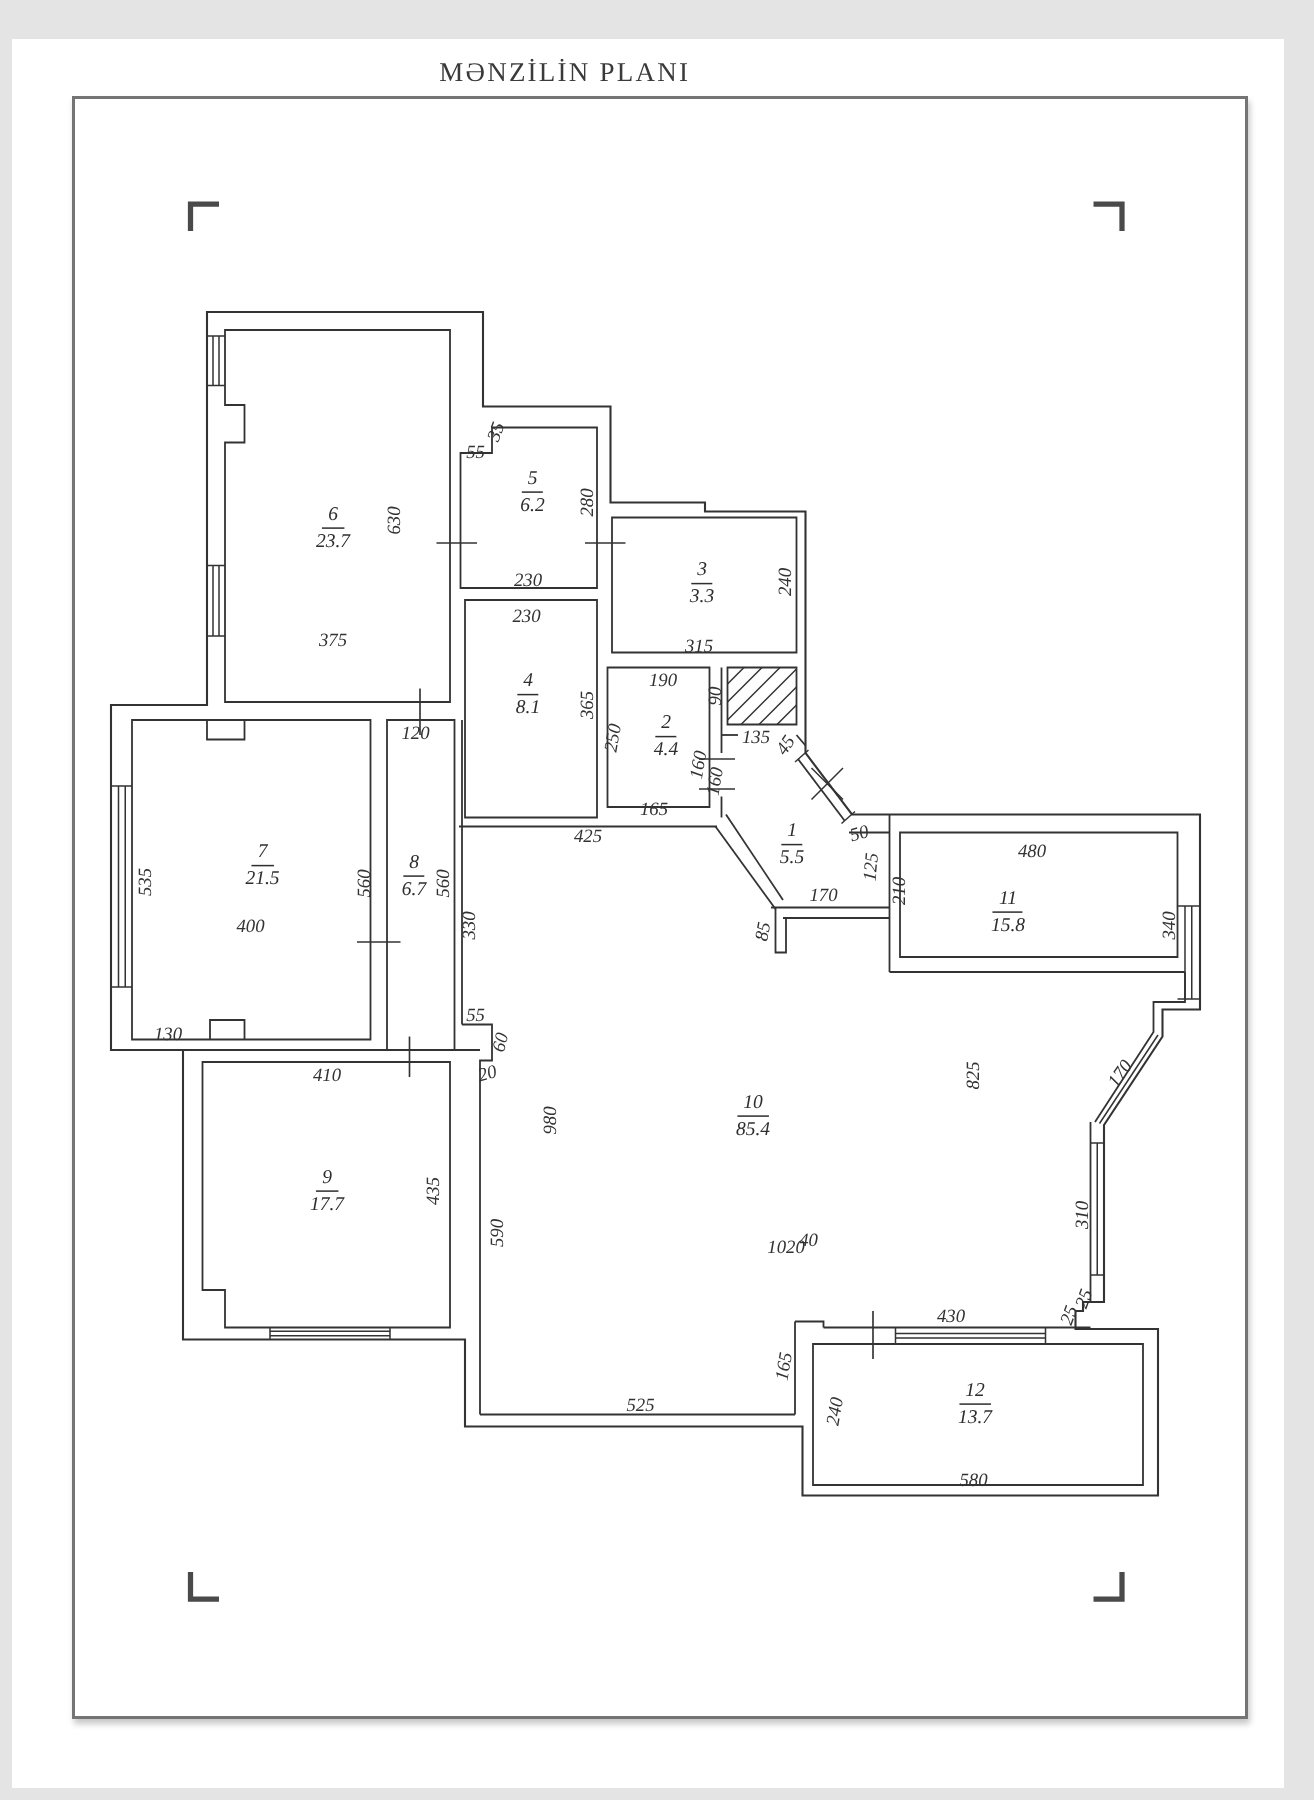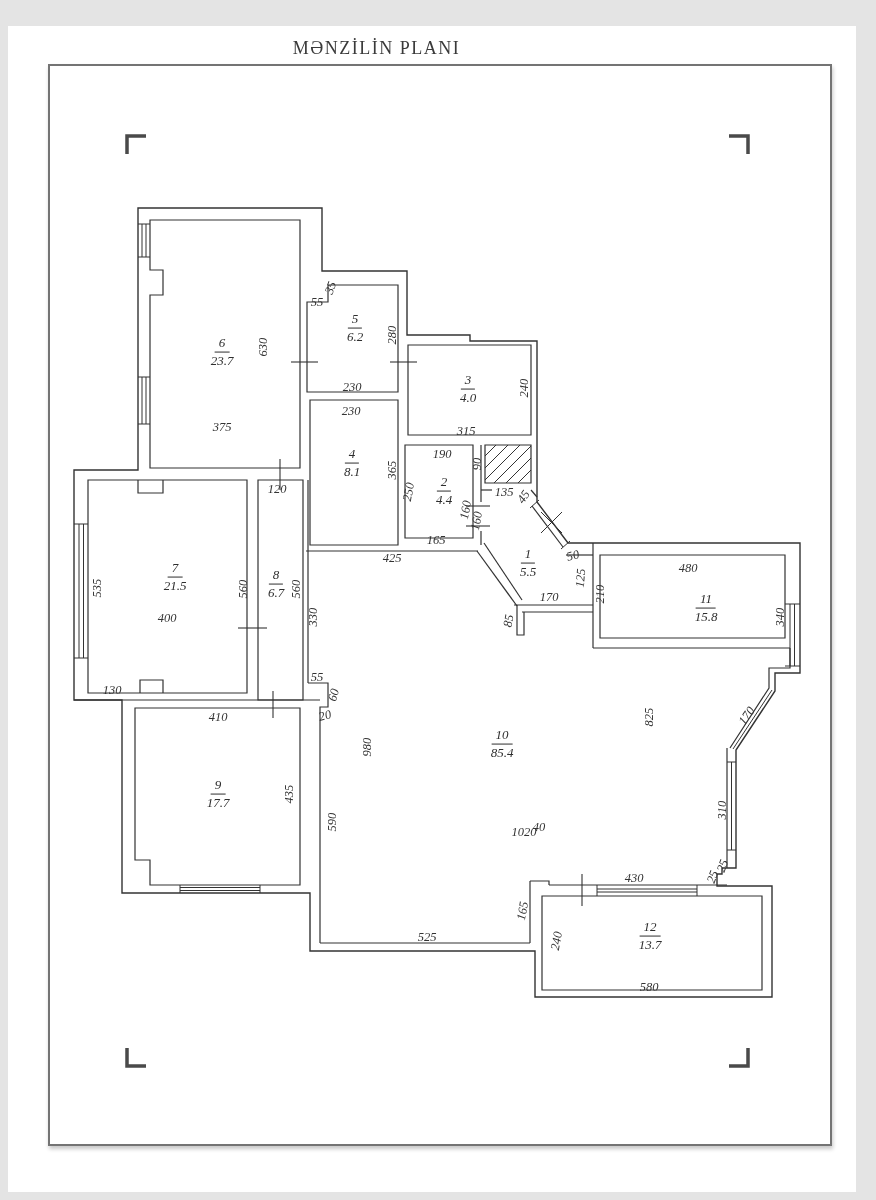--- a/index.html
+++ b/index.html
@@ -124,29 +124,29 @@
   </g>
 
   <g stroke="#333" stroke-width="1" fill="none">
     <path d="M485,456 L496,445 M485,468 L508,445 M485,480 L520,445 M494,483 L531,446 M506,483 L531,458 M518,483 L531,470"></path>
   </g>
 </svg>
 
 <div class="labels">
     <div class="room-label" style="left: 222px; top: 352px;"><span class="num">6</span><span class="area">23.7</span></div>
     <div class="room-label" style="left: 355px; top: 328px;"><span class="num">5</span><span class="area">6.2</span></div>
-    <div class="room-label" style="left: 468px; top: 389px;"><span class="num">3</span><span class="area">4.0</span></div>
+    <div class="room-label" style="left: 468px; top: 389px;"><span class="num">3</span><span class="area">3.3</span></div>
     <div class="room-label" style="left: 352px; top: 463px;"><span class="num">4</span><span class="area">8.1</span></div>
     <div class="room-label" style="left: 444px; top: 491px;"><span class="num">2</span><span class="area">4.4</span></div>
     <div class="room-label" style="left: 528px; top: 563px;"><span class="num">1</span><span class="area">5.5</span></div>
     <div class="room-label" style="left: 175px; top: 577px;"><span class="num">7</span><span class="area">21.5</span></div>
     <div class="room-label" style="left: 276px; top: 584px;"><span class="num">8</span><span class="area">6.7</span></div>
     <div class="room-label" style="left: 218px; top: 794px;"><span class="num">9</span><span class="area">17.7</span></div>
     <div class="room-label" style="left: 502px; top: 744px;"><span class="num">10</span><span class="area">85.4</span></div>
-    <div class="room-label" style="left: 672px; top: 608px; margin-left: 34px;"><span class="num">11</span><span class="area">15.8</span></div>
+    <div class="room-label" style="left: 672px; top: 608px;"><span class="num">11</span><span class="area">15.8</span></div>
     <div class="room-label" style="left: 632px; top: 936px; margin-left: 18px;"><span class="num">12</span><span class="area">13.7</span></div>
     <span class="dim" style="left: 263px; top: 347px; transform: translate(-50%, -50%) rotate(-90deg);">630</span>
     <span class="dim" style="left: 222px; top: 427px; transform: translate(-50%, -50%) rotate(0deg);">375</span>
     <span class="dim" style="left: 317px; top: 302px; transform: translate(-50%, -50%) rotate(0deg);">55</span>
     <span class="dim" style="left: 331px; top: 288px; transform: translate(-50%, -50%) rotate(-70deg);">35</span>
     <span class="dim" style="left: 392px; top: 335px; transform: translate(-50%, -50%) rotate(-90deg);">280</span>
     <span class="dim" style="left: 352px; top: 387px; transform: translate(-50%, -50%) rotate(0deg);">230</span>
     <span class="dim" style="left: 351px; top: 411px; transform: translate(-50%, -50%) rotate(0deg);">230</span>
     <span class="dim" style="left: 466px; top: 431px; transform: translate(-50%, -50%) rotate(0deg);">315</span>
     <span class="dim" style="left: 524px; top: 388px; transform: translate(-50%, -50%) rotate(-90deg);">240</span>

